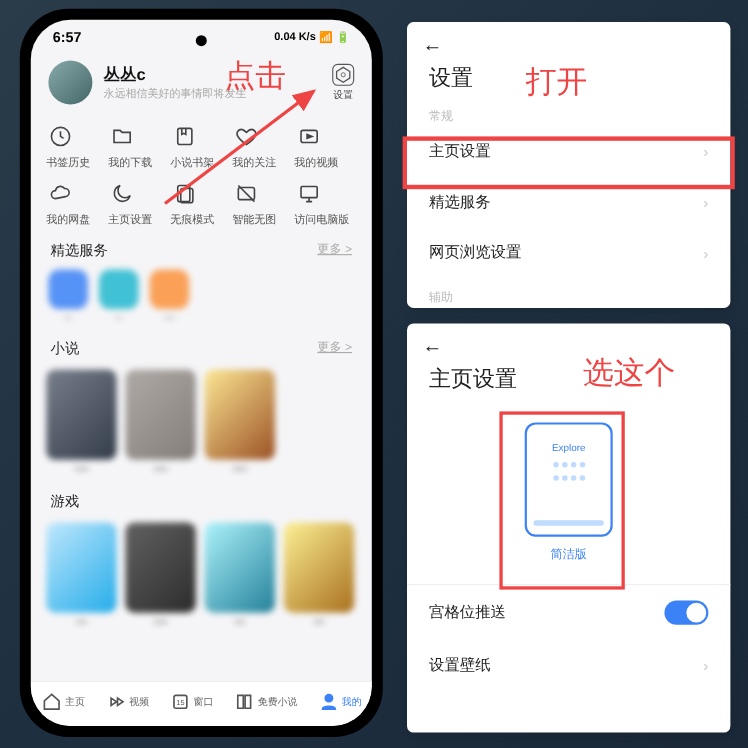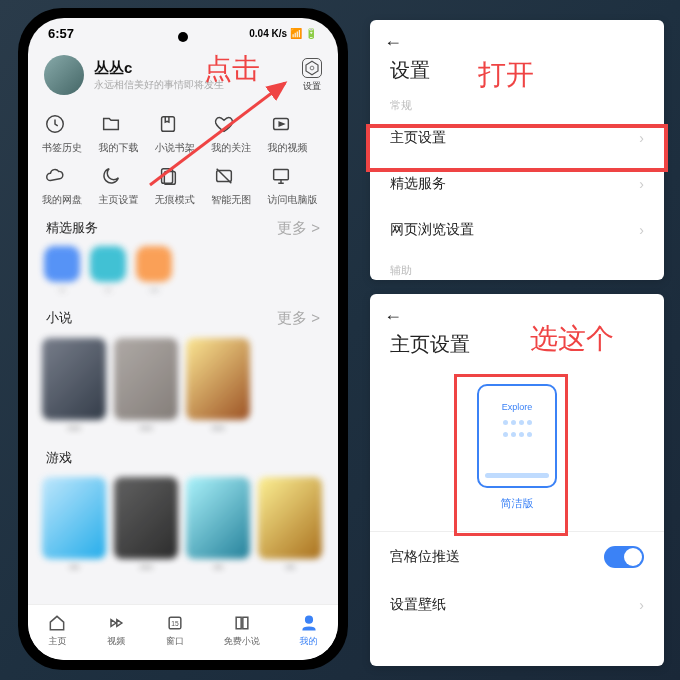--- a/index.html
+++ b/index.html
@@ -70,21 +70,21 @@
     width:26px; height:26px; 
     display:flex;align-items:center;justify-content:center;
   }
   .gi .ic svg{width:22px;height:22px;stroke:#444;stroke-width:1.6;fill:none;}
   .gi .lbl{font-size:10px;color:#555;}
   .section-head {
     display:flex; justify-content:space-between;
     padding: 10px 18px 4px;
     font-size:13px; color:#222;
   }
-  .section-head .more{font-size:15px;color:#aaa;}
+  .section-head .more{font-size:11px;color:#aaa;text-decoration:underline;}
   .blur-row {
     display:flex; gap:10px; padding:4px 16px;
     filter: blur(3px); opacity:0.85;
   }
   .app-icon{width:36px;height:36px;border-radius:10px;}
   .app-icon.b{background:#3b82f6;}
   .app-icon.c{background:#22b8cf;}
   .app-icon.o{background:#fb923c;}
   .card-row{display:flex;gap:8px;padding:6px 14px;filter:blur(3px);opacity:0.9;}
   .card{width:64px;}
@@ -96,21 +96,21 @@
   .card .img.g2{background:linear-gradient(135deg,#525252,#171717);}
   .card .img.g3{background:linear-gradient(135deg,#a5f3fc,#0e7490);}
   .card .img.g4{background:linear-gradient(135deg,#fef08a,#a16207);}
   .card .t{font-size:9px;color:#666;margin-top:3px;text-align:center;}
   .tabbar{
     position:absolute;bottom:0;left:0;right:0;
     background:#fff;border-top:1px solid #eee;
     display:flex;justify-content:space-around;
     padding:8px 0 12px;border-radius:0 0 36px 36px;
   }
-  .tab{display:flex;flex-direction:column;align-items:center;gap:2px;}
+  .tab{display:flex;align-items:center;gap:2px;}
   .tab svg{width:20px;height:20px;stroke:#555;stroke-width:1.8;fill:none;}
   .tab .lbl{font-size:9px;color:#666;}
   .tab.active svg{stroke:#3b82f6;fill:#3b82f6;}
   .tab.active .lbl{color:#3b82f6;}
 
   
   .callout{position:absolute;color:#ef4444;font-size:28px;font-weight:500;pointer-events:none;}
   .arrow{position:absolute;pointer-events:none;}
 
   

